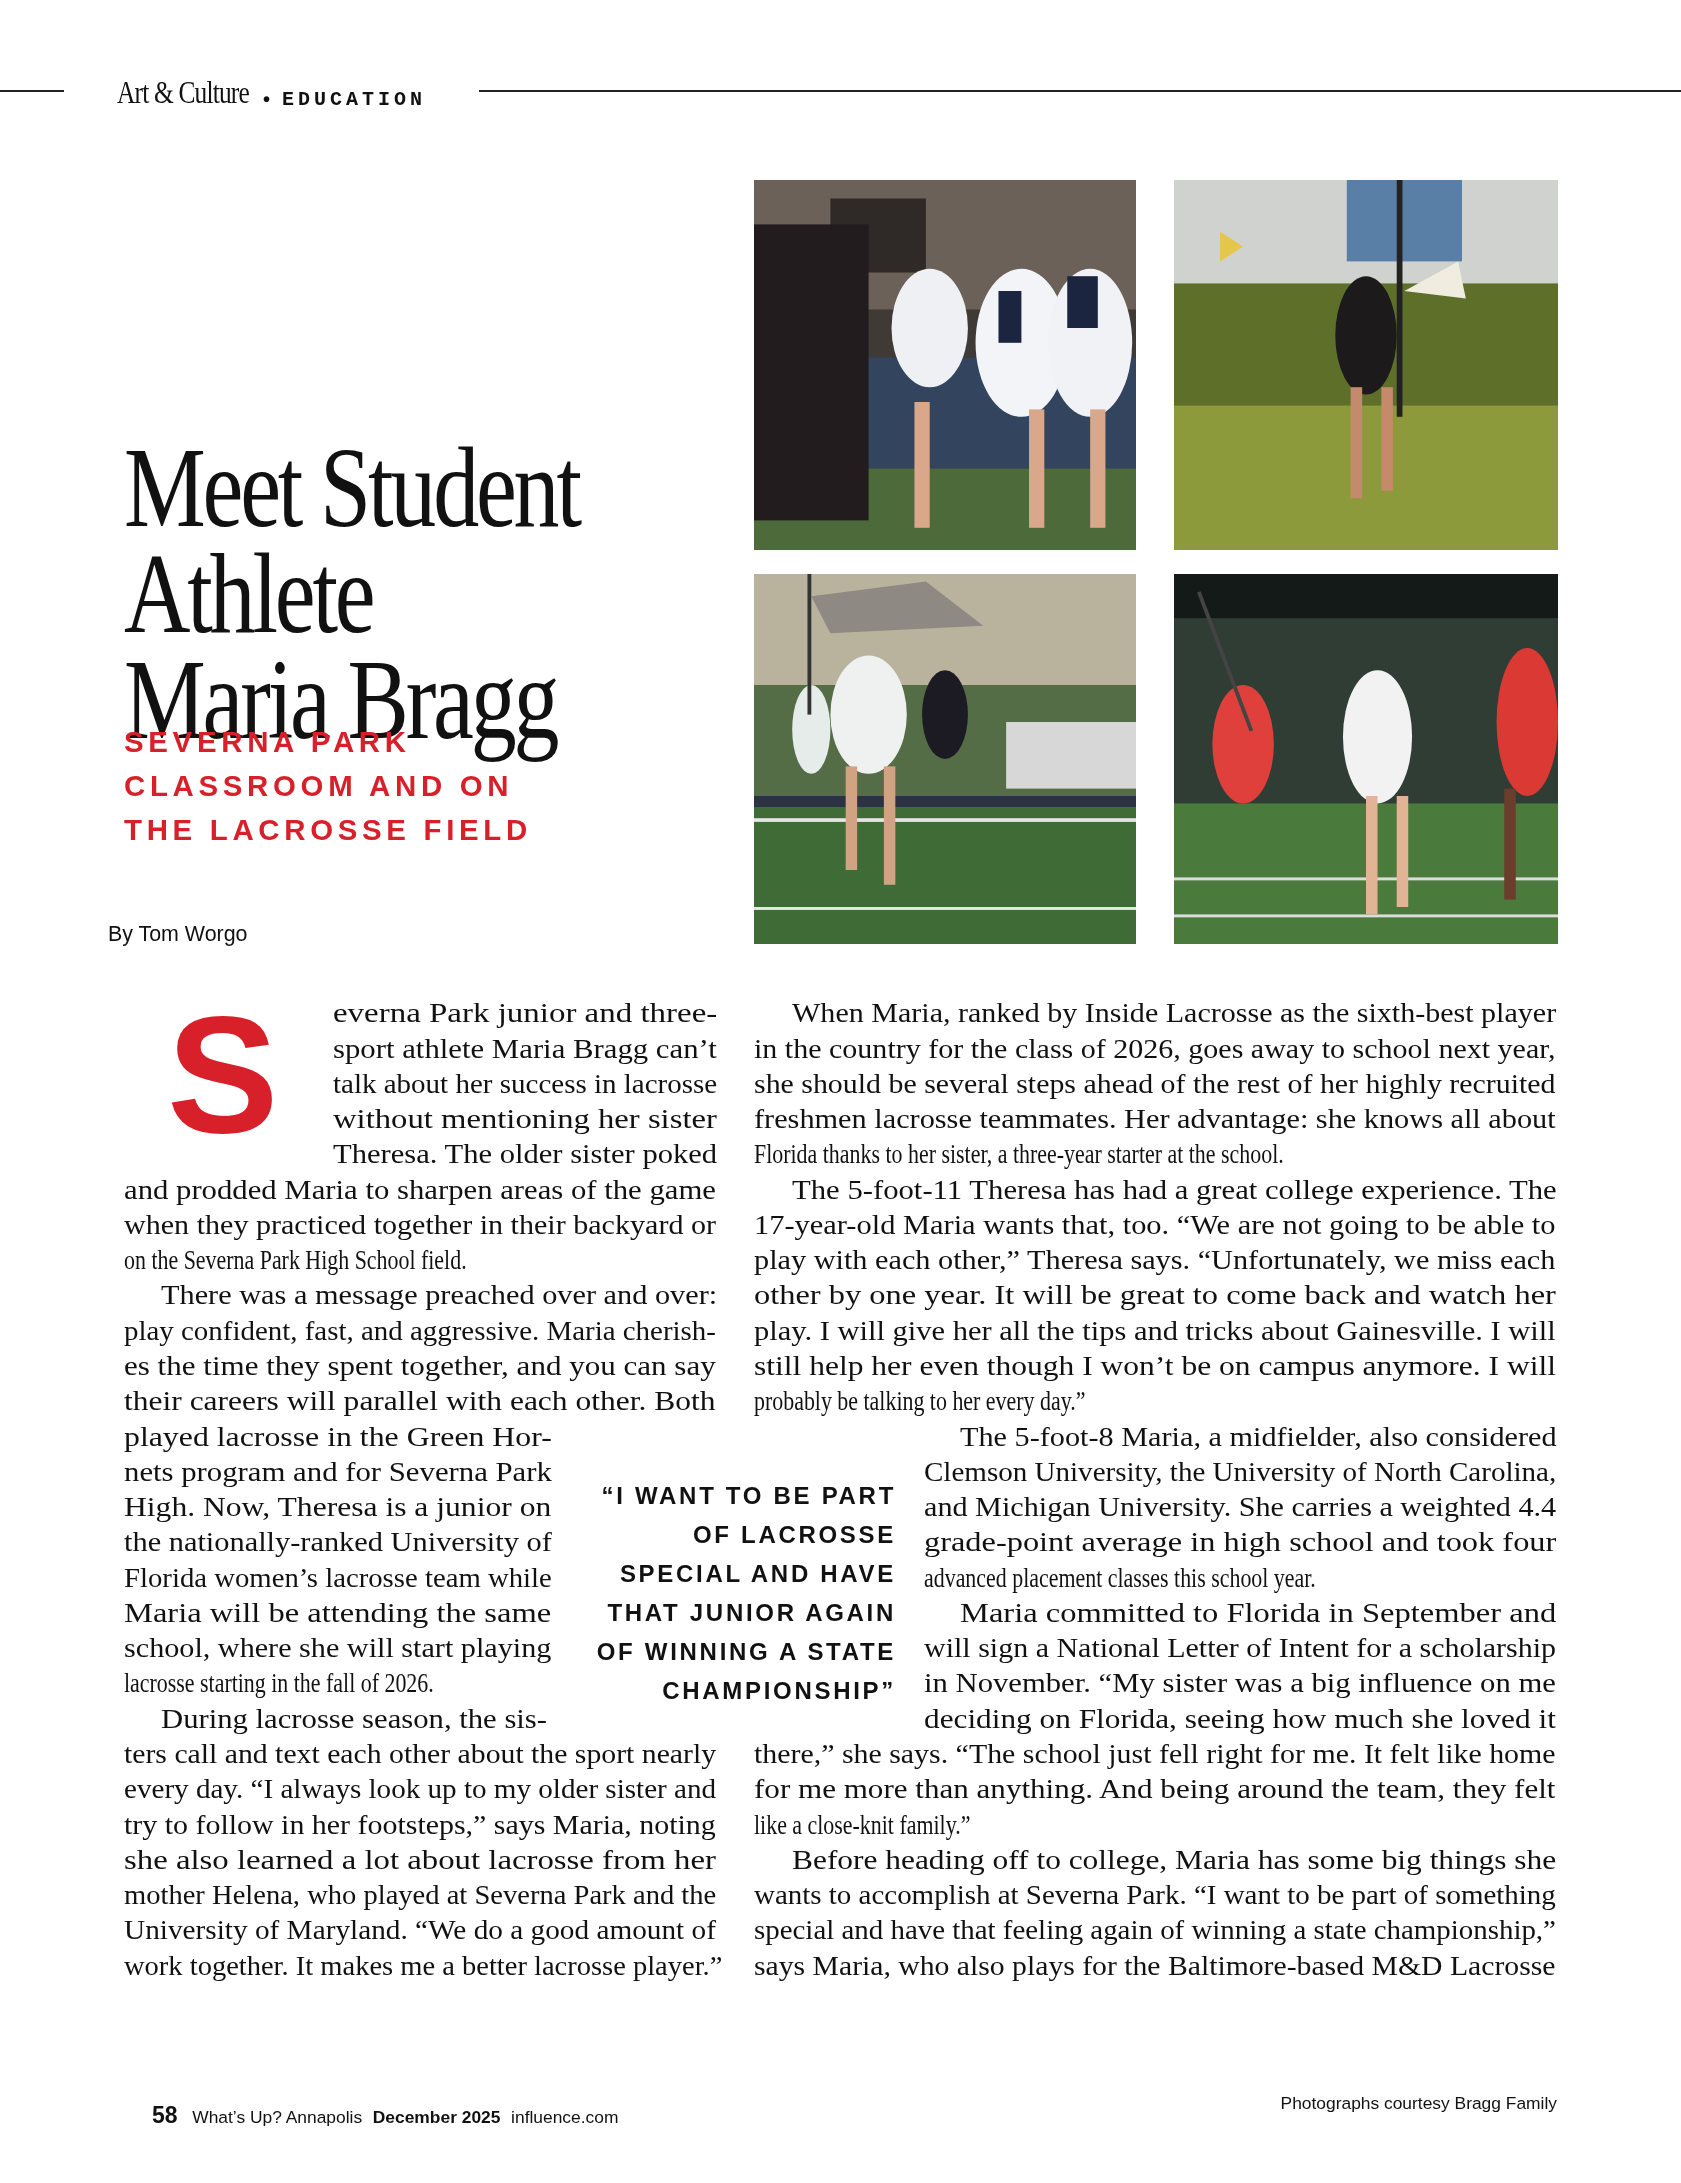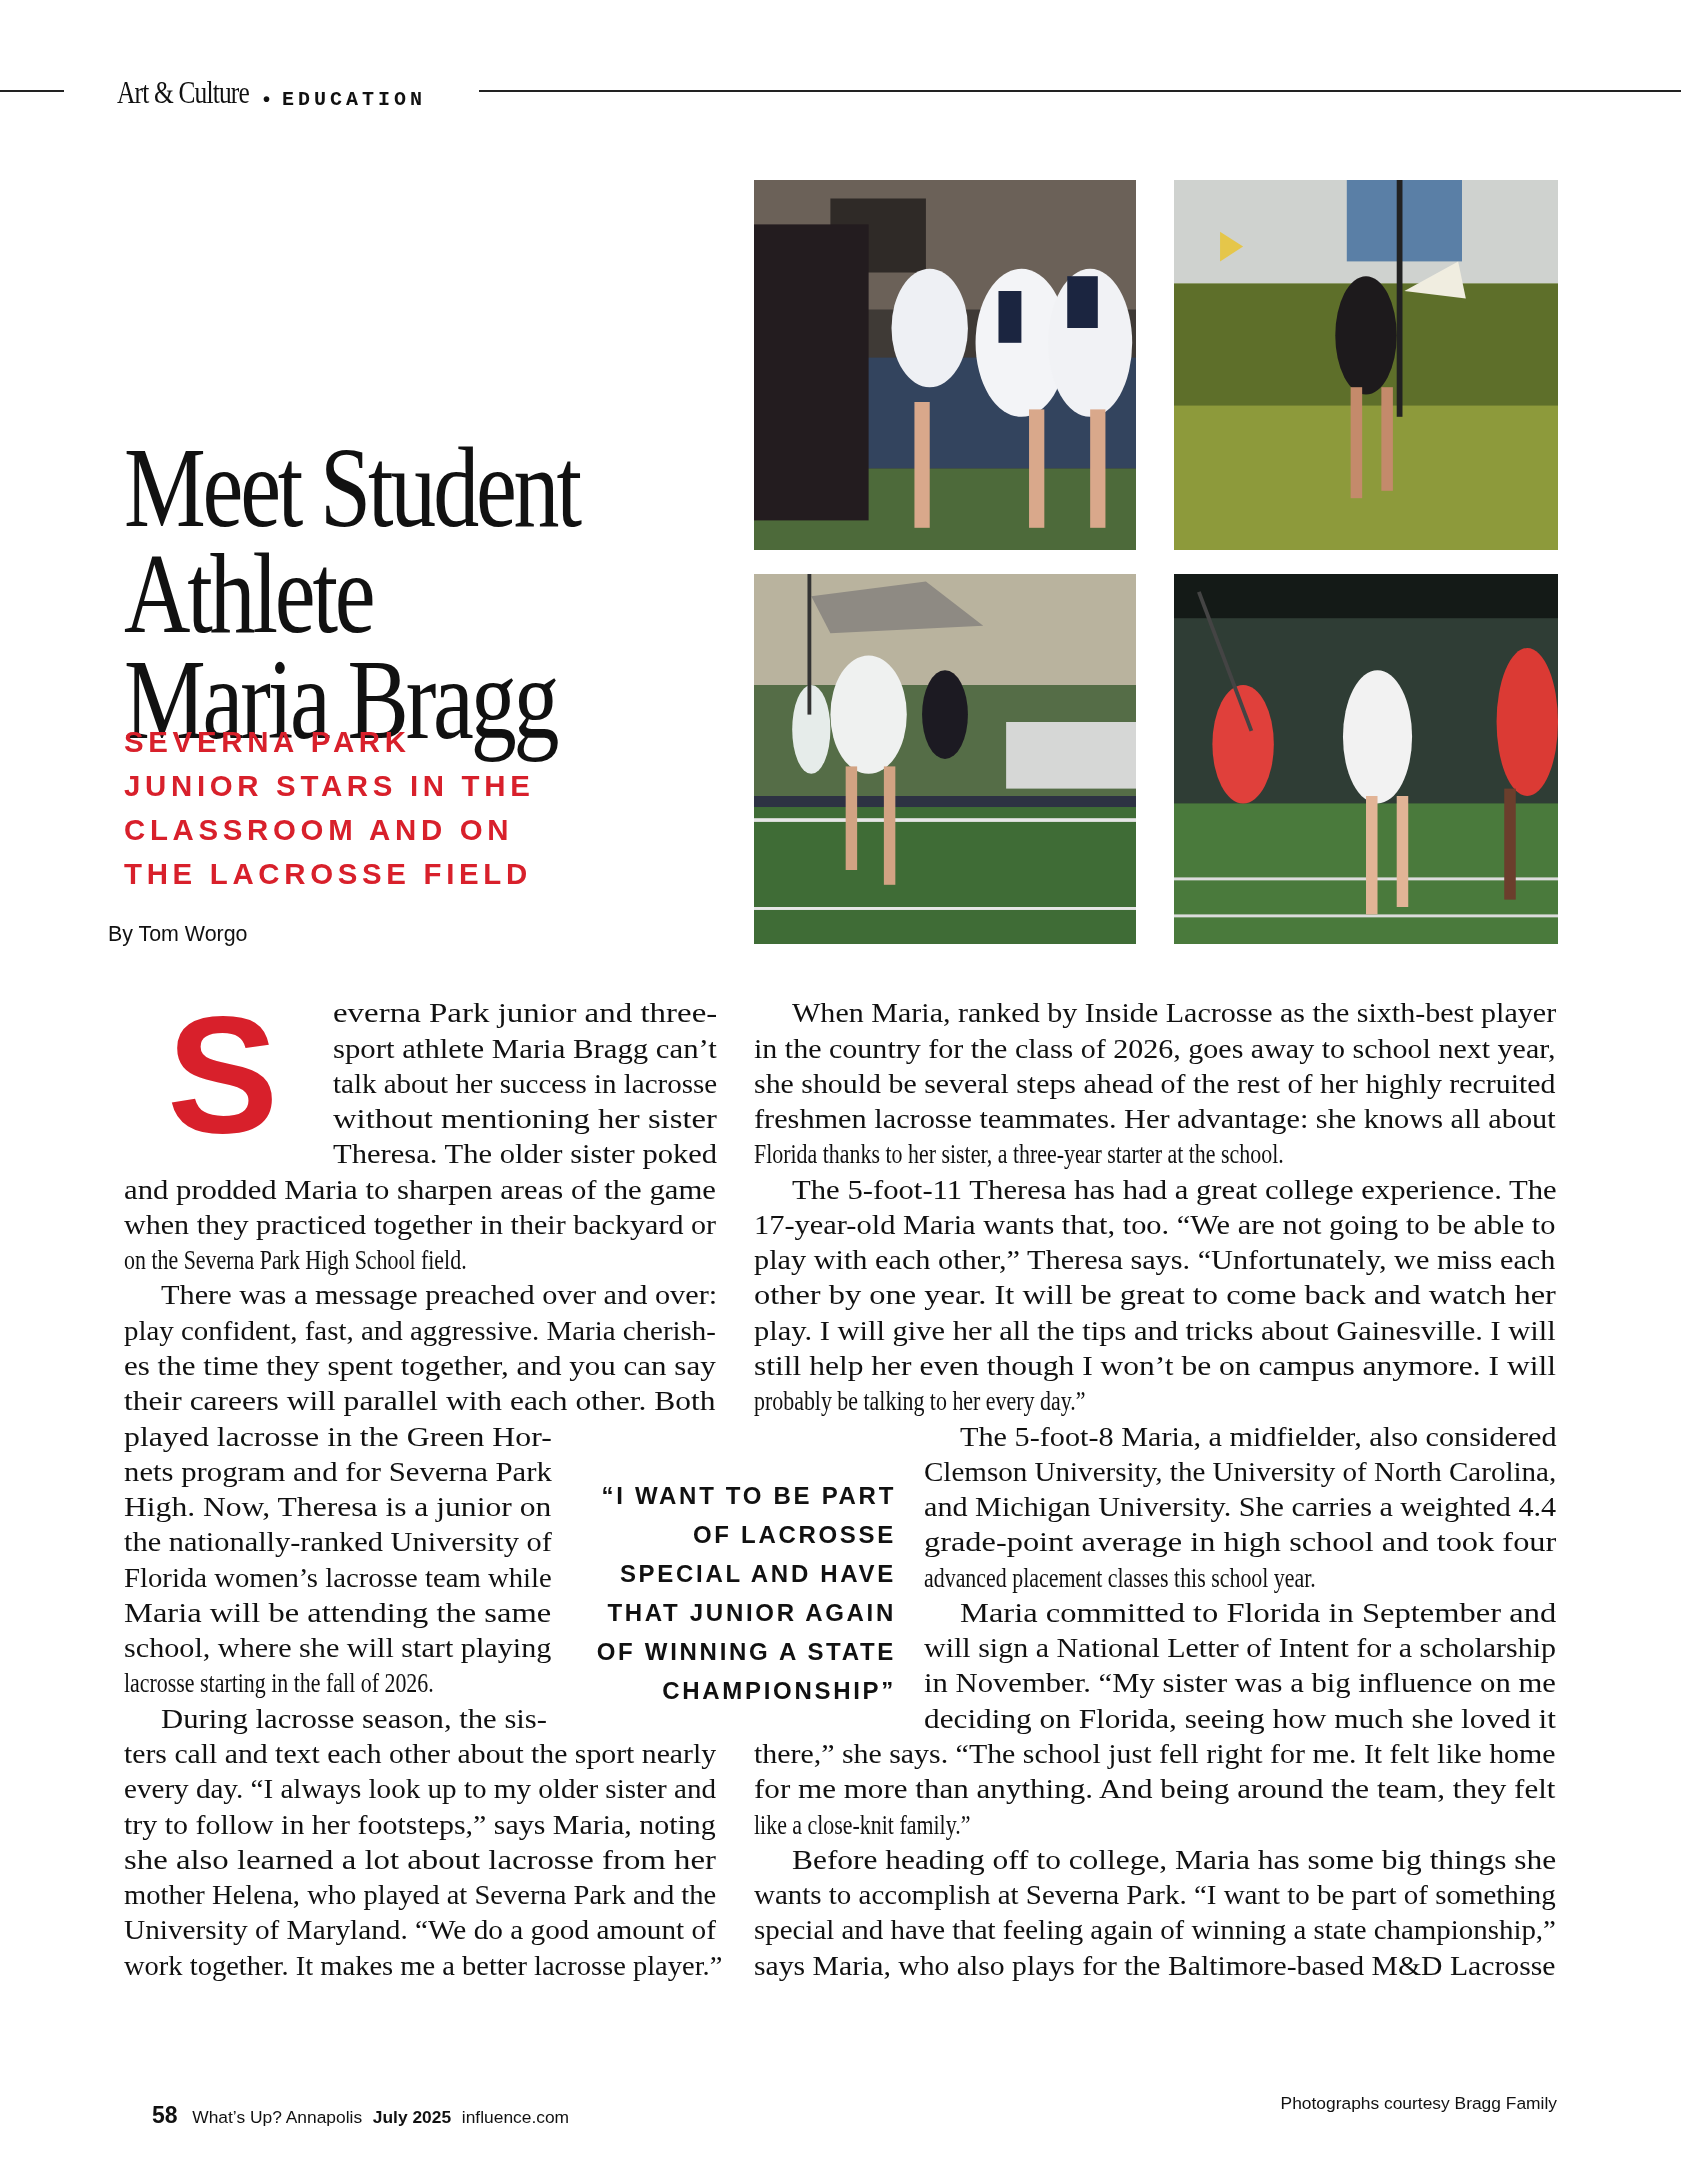--- a/index.html
+++ b/index.html
@@ -66,21 +66,20 @@
 <div class="hdr-line right"></div>
 
 <h1 class="title">
   <span>Meet Student</span>
   <span>Athlete</span>
   <span>Maria Bragg</span>
 </h1>
 
 <div class="deck">
   <span>SEVERNA PARK</span>
-  <span>JUNIOR STARS IN THE</span>
   <span>CLASSROOM AND ON</span>
   <span>THE LACROSSE FIELD</span>
 </div>
 
 <div class="byline">By Tom Worgo</div>
 
 <div class="photo p1">
   <svg viewBox="0 0 100 100" preserveAspectRatio="none">
     <rect width="100" height="100" fill="#3f3a36"></rect>
     <rect x="0" y="0" width="100" height="35" fill="#6b6158"></rect>
@@ -218,17 +217,17 @@
     <div class="line" style="left: 754px; top: 1807px; transform: scaleX(0.8);">like a close-knit family.”</div>
     <div class="line" style="left: 792px; top: 1842px; transform: scaleX(1.1463);">Before heading off to college, Maria has some big things she</div>
     <div class="line" style="left: 754px; top: 1877px; transform: scaleX(1.0573);">wants to accomplish at Severna Park. “I want to be part of something</div>
     <div class="line" style="left: 754px; top: 1912px; transform: scaleX(1.0554);">special and have that feeling again of winning a state championship,”</div>
     <div class="line" style="left: 754px; top: 1948px; transform: scaleX(1.084);">says Maria, who also plays for the Baltimore-based M&amp;D Lacrosse</div>
   </div>
 
 <div class="footer">
   <span class="pg">58</span>
   <span>What’s Up? Annapolis</span>
-  <span class="issue">July 2025</span>
+  <span class="issue">December 2025</span>
   <span>influence.com</span>
 </div>
 <div class="credit">Photographs courtesy Bragg Family</div>
 
 
 </body></html>

